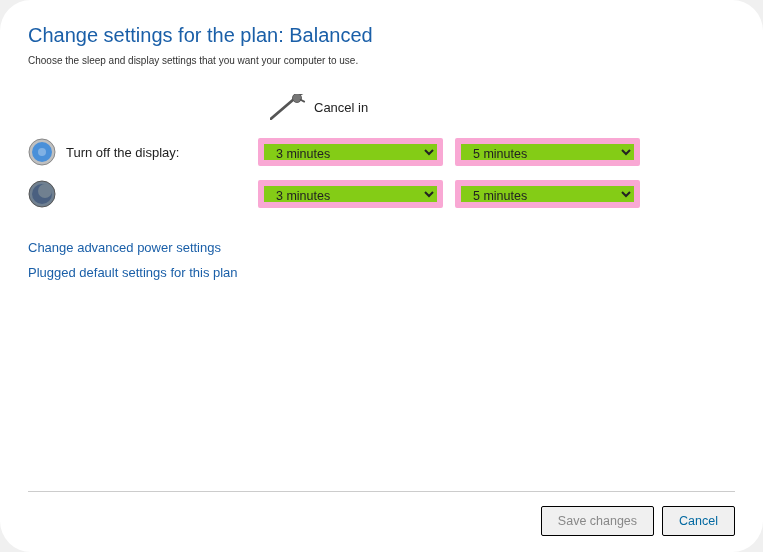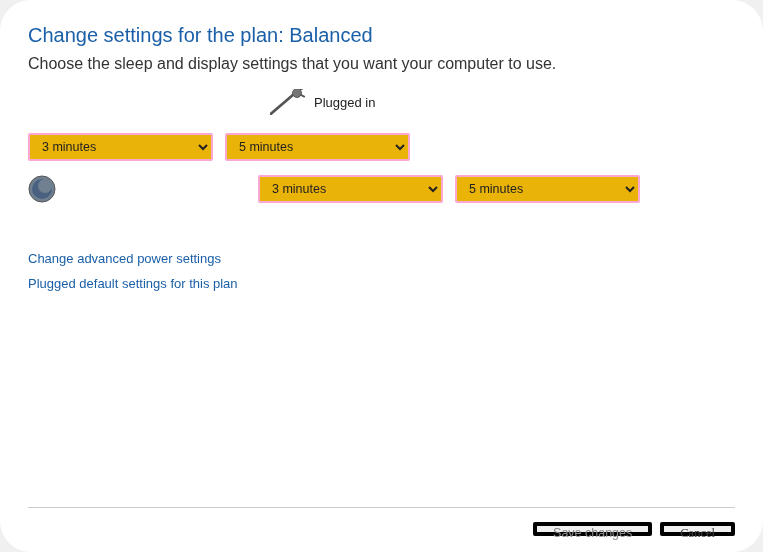--- a/index.html
+++ b/index.html
@@ -30,23 +30,23 @@
     }
 
     .page-title {
       font-size: 20px;
       color: #1a5fa8;
       font-weight: 400;
       margin-bottom: 8px;
     }
 
     .subtitle {
-      font-size: 16px;
+      font-size: 10px;
       color: #333;
-      margin-bottom: 16px;
+      margin-bottom: 28px;
     }
 
     .settings-area {
       flex: 1;
       display: flex;
       flex-direction: column;
     }
 
     .column-headers {
       display: flex;
@@ -106,32 +106,32 @@
     }
 
     .dropdowns-area {
       display: flex;
       gap: 12px;
     }
 
     select {
       width: 185px;
       height: 28px;
-      border: 2px solid #f9a8d4;
-      background: #eab308;
+      border: 6px solid #f9a8d4;
+      background: #84cc16;
       font-size: 12.5px;
       color: #222;
       padding: 2px 8px;
       appearance: auto;
       cursor: pointer;
       border-radius: 2px;
     }
 
     .links-area {
-      margin-top: 34px;
+      margin-top: 18px;
       display: flex;
       flex-direction: column;
       gap: 10px;
     }
 
     .link-item {
       color: #1a5fa8;
       text-decoration: none;
       font-size: 13px;
       cursor: pointer;
@@ -146,37 +146,36 @@
 
     .footer-area {
       display: flex;
       justify-content: flex-end;
       align-items: center;
       padding: 14px 0 16px 0;
       gap: 8px;
     }
 
     .btn {
-      height: 14px;
+      height: 30px;
       padding: 0 16px;
       font-size: 12.5px;
       border-radius: 2px;
       cursor: pointer;
-      border: 4px solid #000000;
+      border: 1px solid #000000;
       background: #f0f0f0;
       color: #222;
     }
 
     .btn-save {
       color: #888;
     }
 
     .btn-cancel {
-      color: #404040;
-      font-family: Liberation Serif, serif;
+      color: #0369a1;
     }
   </style>
 </head>
 <body>
 
 <div class="main-container">
 
   <h1 class="page-title">Change settings for the plan: Balanced</h1>
 
   <p class="subtitle">Choose the sleep and display settings that you want your computer to use.</p>
@@ -188,25 +187,34 @@
 
         <svg class="plug-icon" viewBox="0 0 40 28" width="40" height="28">
 
           <line x1="0" y1="28" x2="28" y2="4" stroke="#555" stroke-width="3" stroke-linecap="round"></line>
 
           <circle cx="30" cy="4" r="5" fill="#777" stroke="#555" stroke-width="1"></circle>
 
           <line x1="34" y1="0" x2="38" y2="-2" stroke="#555" stroke-width="2" stroke-linecap="round"></line>
           <line x1="34" y1="6" x2="38" y2="8" stroke="#555" stroke-width="2" stroke-linecap="round"></line>
         </svg>
-        <span class="col-header-label">Plugged in</span>
+        <span class="col-header-label">Cancel in</span>
       </div>
     </div>
 
     <div class="setting-row">
+      <div class="setting-label-area">
+
+        <svg class="setting-icon" viewBox="0 0 28 28" width="28" height="28">
+          <circle cx="14" cy="14" r="13" fill="#c0c0c0" stroke="#888" stroke-width="1"></circle>
+          <circle cx="14" cy="14" r="10" fill="#4a90d9"></circle>
+          <circle cx="14" cy="14" r="4" fill="#fff" opacity="0.3"></circle>
+        </svg>
+        <span class="setting-label">Turn off the display:</span>
+      </div>
       <div class="dropdowns-area">
         <select>
           <option>1 minute</option>
           <option>2 minutes</option>
           <option selected="">3 minutes</option>
           <option>5 minutes</option>
           <option>10 minutes</option>
           <option>15 minutes</option>
           <option>20 minutes</option>
           <option>25 minutes</option>

